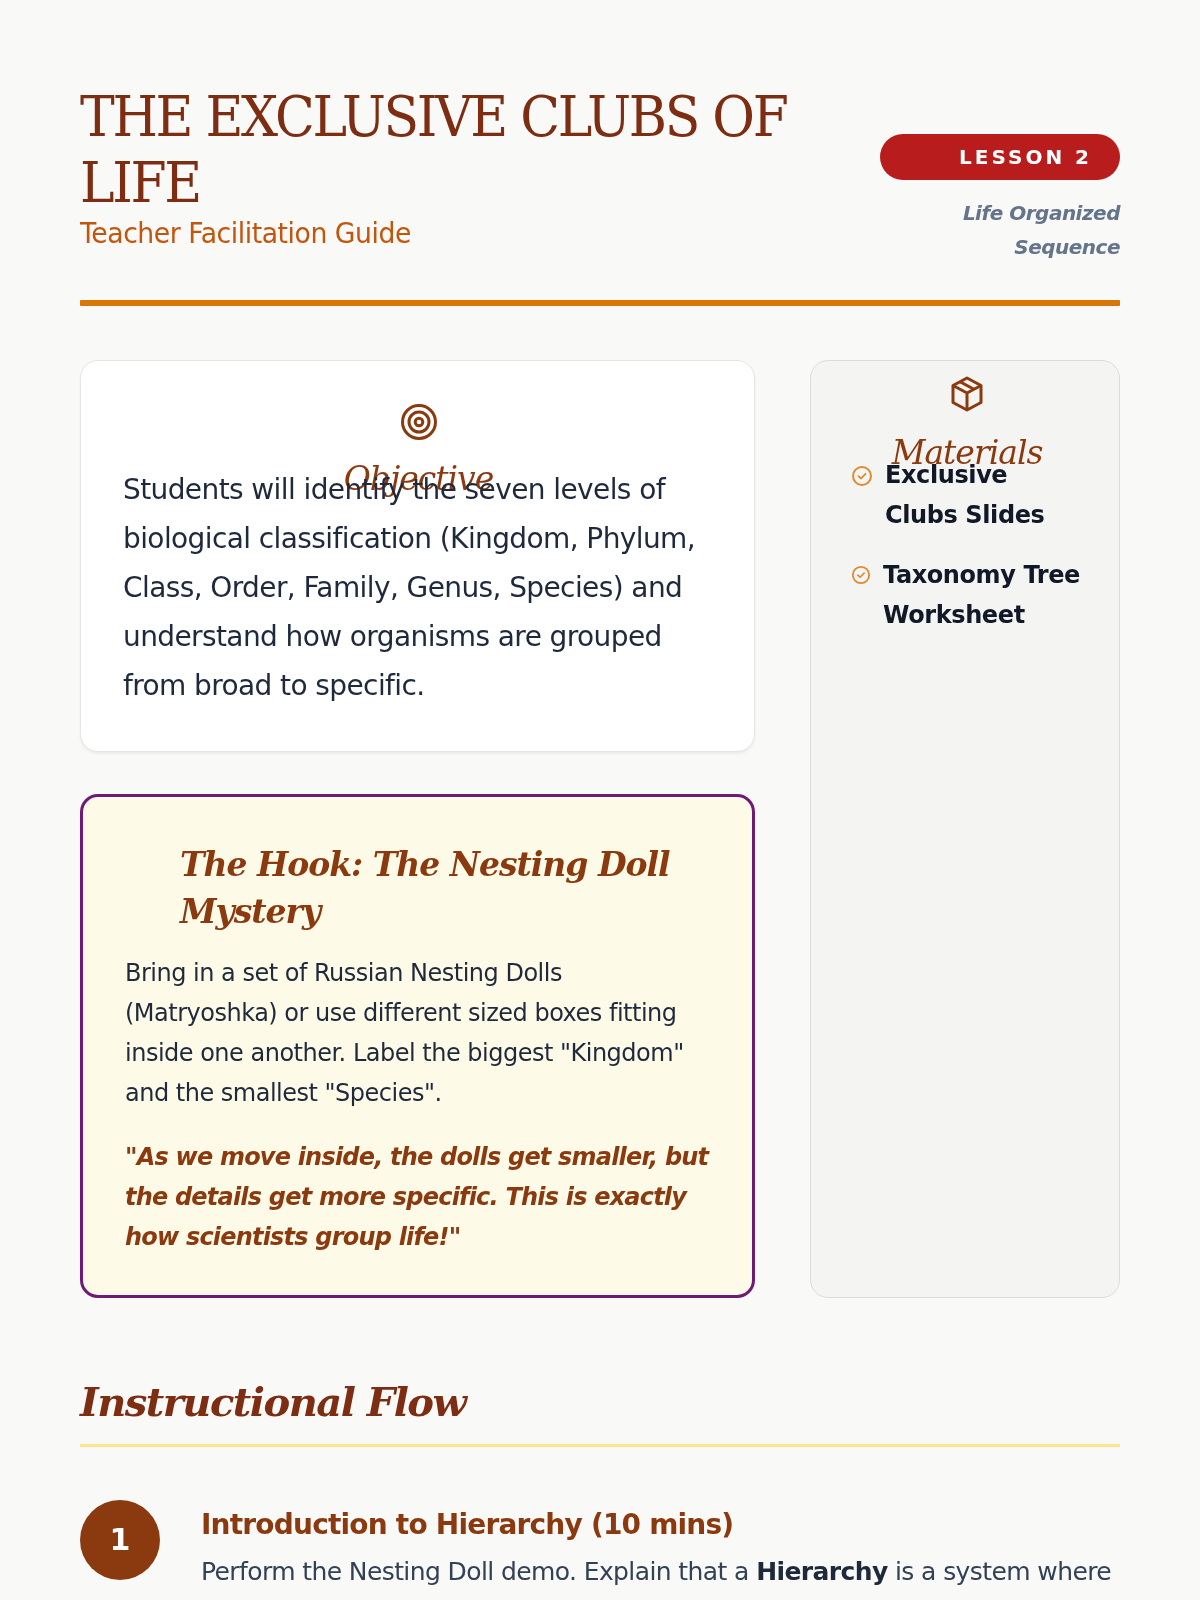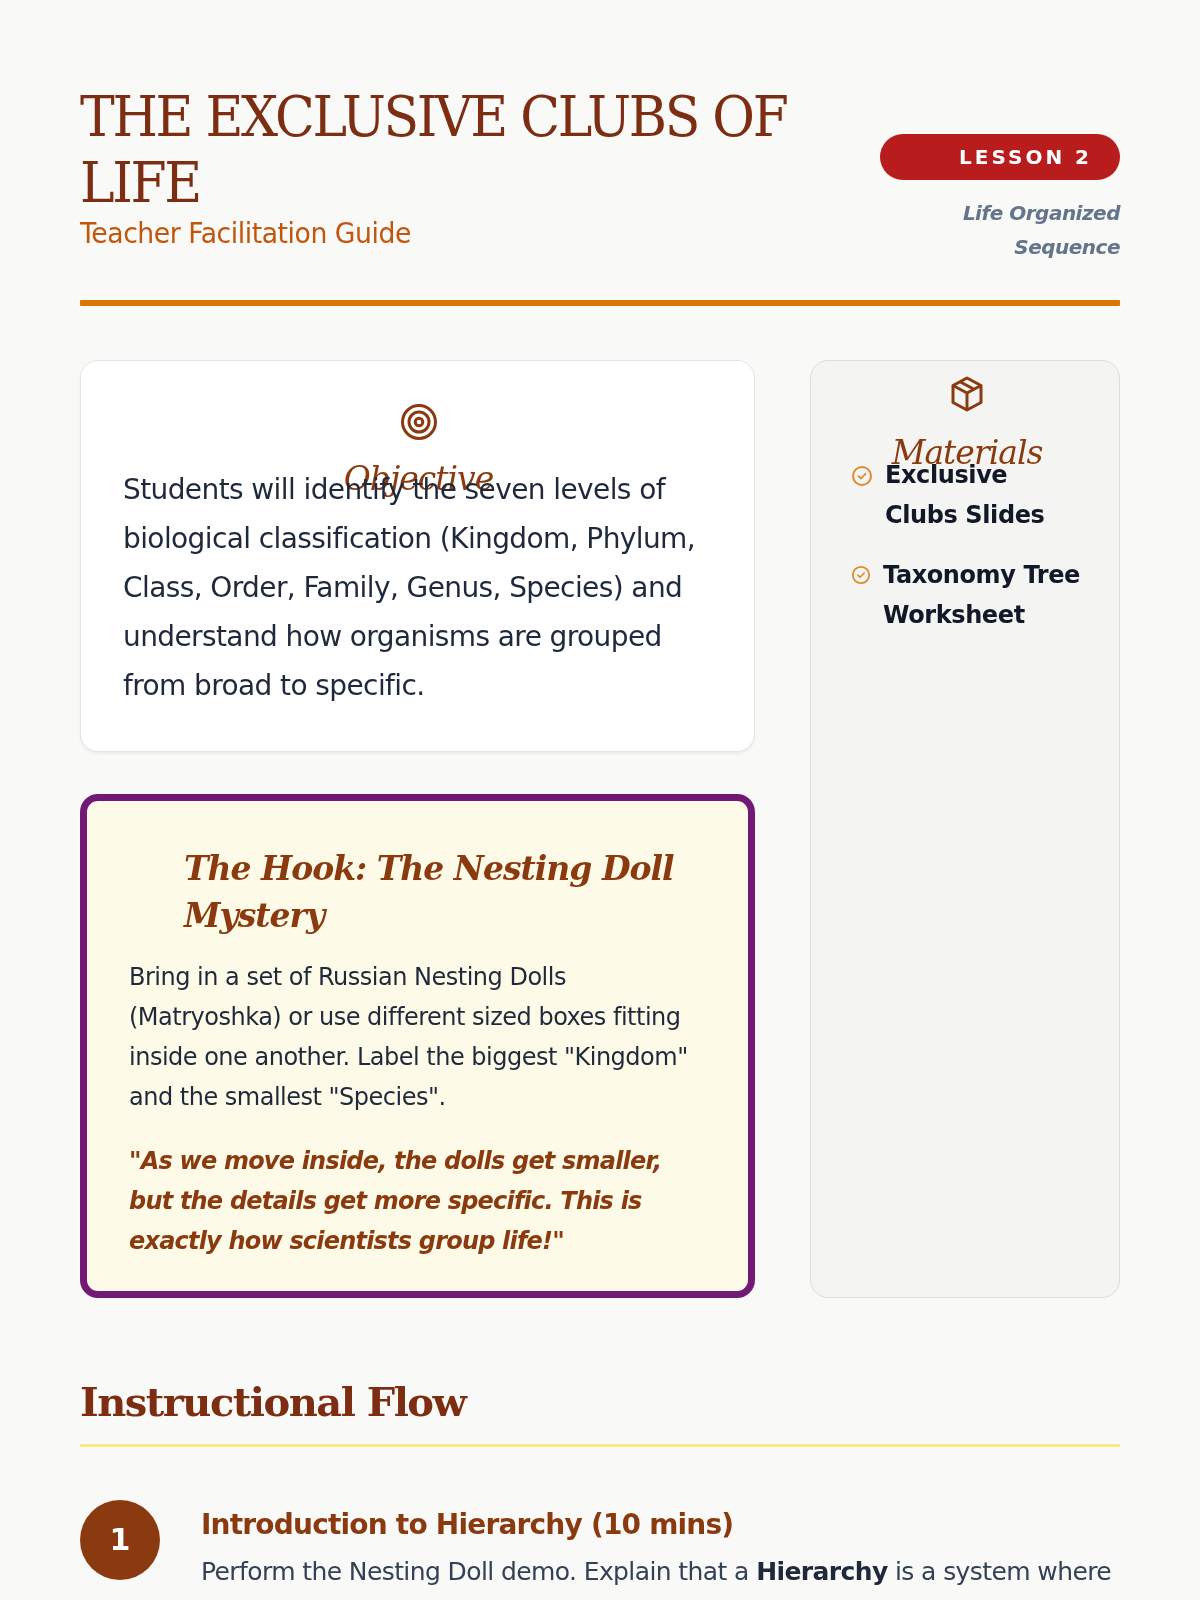--- a/index.html
+++ b/index.html
@@ -61,21 +61,21 @@
     font-family: "DejaVu Serif", serif; font-style: italic;
     font-size: 33px; color: #8b3a0f; letter-spacing: -1px;
   }
   .objective-text {
     margin-top: 22px; font-size: 28px; line-height: 49px;
     color: #1e293b; letter-spacing: -0.6px;
   }
 
   .hook-card {
     left: 80px; top: 794px; width: 675px; height: 504px;
-    background: #fefae8; border: 7px solid #701a75;
+    background: #fefae8; border: 3px solid #701a75;
     padding: 44px 40px 0 42px;
   }
   .hook-title {
     font-family: "DejaVu Serif", serif; font-style: italic;
     font-size: 33px; line-height: 47px; color: #8b3a0f;
     padding-left: 55px; letter-spacing: -1px; width: 560px;
   }
   .hook-text {
     margin-top: 18px; font-size: 24px; line-height: 40px;
     color: #1e293b; letter-spacing: -0.5px;
@@ -99,21 +99,21 @@
   .mat-item .txt {
     font-size: 24px; line-height: 40px; color: #111827;
     letter-spacing: -0.4px;
   }
   .mat-item.bold .txt { font-weight: bold; }
   .mat-item .chk { margin-top: 10px; flex: none; }
 
   
   .flow-title {
     position: absolute; left: 80px; top: 1378px;
-    font-family: "DejaVu Serif", serif; 
+    font-family: "DejaVu Serif", serif; font-style: italic;
     font-size: 40px; color: #7c2d12; letter-spacing: -1.5px;
   }
   .flow-rule {
     position: absolute; left: 80px; top: 1444px; width: 1040px; height: 3px;
     background: #fde68a;
   }
   .step {
     position: absolute; left: 80px; top: 1500px; width: 1040px;
   }
   .step-num {

